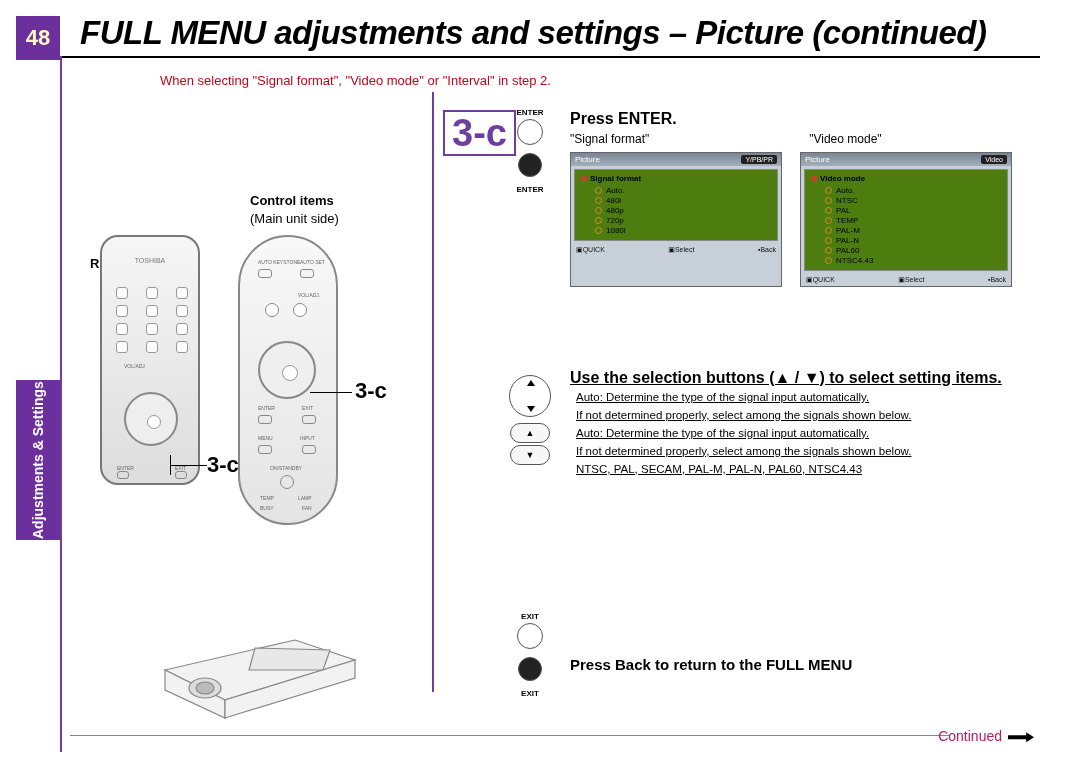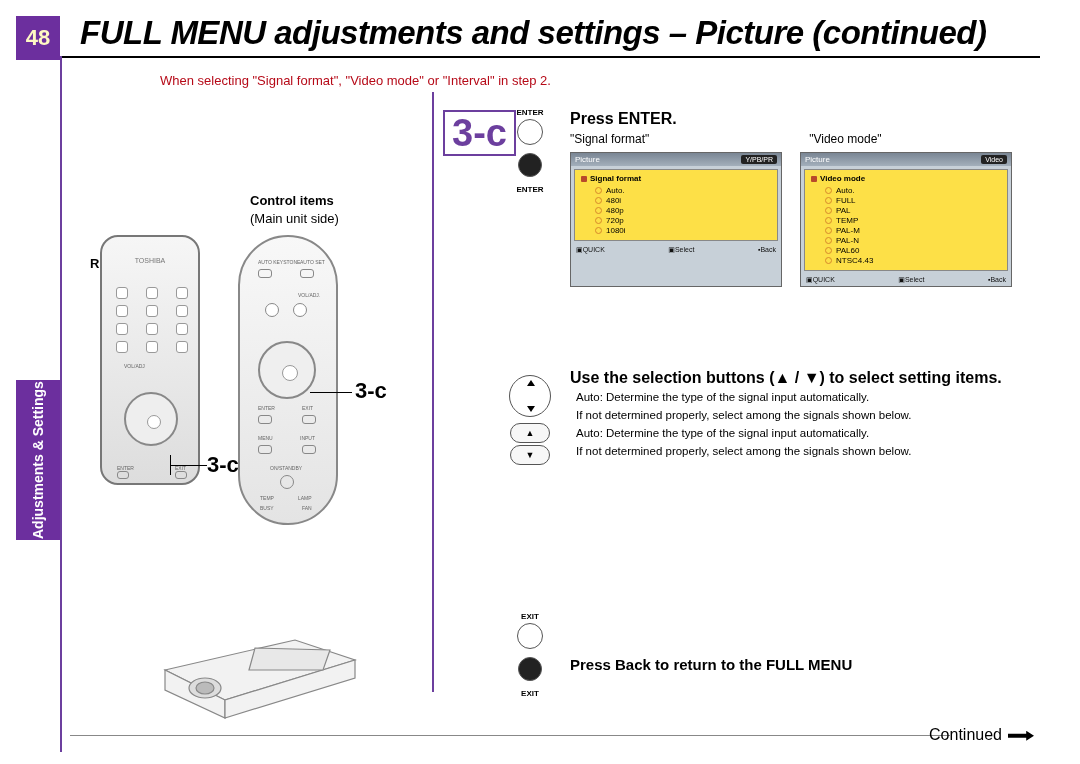--- a/index.html
+++ b/index.html
@@ -76,37 +76,37 @@
   .btn-col .oval.black{background:#222;width:24px;height:24px;}
   .btn-col1{top:108px;} .btn-col2{top:369px;} .btn-col2 .dpad-mini{width:42px;height:42px;border:1.5px solid #555;border-radius:50%;margin:6px auto;position:relative;background:#fff;}
   .btn-col2 .dpad-mini::before{content:'';position:absolute;top:4px;left:17px;border-left:4px solid transparent;border-right:4px solid transparent;border-bottom:6px solid #000;}
   .btn-col2 .dpad-mini::after{content:'';position:absolute;bottom:4px;left:17px;border-left:4px solid transparent;border-right:4px solid transparent;border-top:6px solid #000;}
   .btn-col2 .navbtn{width:40px;height:20px;border:1.5px solid #555;border-radius:10px;margin:2px auto;background:#f7f7f7;display:flex;align-items:center;justify-content:center;font-size:9px;}
   .btn-col3{top:612px;}
 
   .menubox { display:inline-block; width: 212px; border: 1px solid #666; background: #c7d0d8; font-size: 8px; vertical-align: top; margin-top:4px;}
   .menubox .hdr{background:linear-gradient(#7a8694,#a3afbb);color:#fff;font-size:8px;padding:2px 4px;display:flex;justify-content:space-between;align-items:center;}
   .menubox .hdr .tag{background:#222;color:#fff;padding:1px 4px;border-radius:2px;font-size:7px;}
-  .menubox .inner{background:#fde047;margin:3px;border:1px solid #888;padding:4px 6px;}
+  .menubox .inner{background:#4d7c0f;margin:3px;border:1px solid #888;padding:4px 6px;}
   .menubox .row-title{font-weight:bold;margin-bottom:3px;display:flex;align-items:center;gap:3px;}
   .menubox .row-title::before{content:'';width:6px;height:6px;background:#b84a2a;display:inline-block;border-radius:1px;}
   .menubox .opt{display:flex;align-items:center;gap:4px;margin-left:14px;margin-bottom:1px;}
   .menubox .opt::before{content:'';width:5px;height:5px;border:1px solid #d88a2a;border-radius:50%;}
   .menubox .ftr{display:flex;justify-content:space-between;padding:2px 5px;font-size:7px;color:#111;}
   .menuboxes{margin-top:2px;display:flex;gap:18px;}
 
-  .sec2 { top: 369px; }
+  .sec2 { top: 369px; text-decoration: underline; }
   .yellow{background:#fad84a;padding:3px 6px;font-size:13px;margin-top:6px;}
   .explain{font-size:11.5px;margin:3px 0 0 6px;line-height:1.3;}
 
   .sec3 { top: 656px; }
   .sec3 h3{font-size:15px;}
 
   .continued-line { position: absolute; bottom: 28px; left: 70px; right: 130px; height: 1px; background: #888; }
-  .continued { position: absolute; bottom: 20px; right: 46px; color: #000000; font-size: 16px; }
+  .continued { position: absolute; bottom: 20px; right: 46px; color: #be185d; font-size: 14px; }
   .arrow{display:inline-block;width:26px;height:10px;background:#000;clip-path:polygon(0 30%,70% 30%,70% 0,100% 50%,70% 100%,70% 70%,0 70%);margin-left:6px;vertical-align:middle;}
 </style>
 </head>
 <body>
 
 <div class="page-num">48</div>
 <div class="title">FULL MENU adjustments and settings – Picture (continued)</div>
 <div class="title-rule"></div>
 <div class="side-purple-line"></div>
 <div class="side-tab">Adjustments &amp; Settings</div>
@@ -229,21 +229,21 @@
         </div>
     </div>
     <div class="menubox">
       <div class="hdr">
           <span>Picture</span>
           <span class="tag">Video</span>
         </div>
       <div class="inner">
         <div class="row-title">Video mode</div>
         <div class="opt">Auto.</div>
-        <div class="opt">FULL</div>
+        <div class="opt">NTSC</div>
         <div class="opt">PAL</div>
         <div class="opt">TEMP</div>
         <div class="opt">PAL-M</div>
         <div class="opt">PAL-N</div>
         <div class="opt">PAL60</div>
         <div class="opt">NTSC4.43</div>
       </div>
       <div class="ftr">
           <span>▣<span>QUICK</span></span>
           <span>▣<span>Select</span></span>
@@ -258,20 +258,21 @@
   <div class="navbtn">▲</div>
   <div class="navbtn">▼</div>
 </div>
 
 <div class="sec sec2">
   <h3>Use the selection buttons (▲ / ▼) to select setting items.</h3>
   <div class="explain">Auto:   Determine the type of the signal input automatically.</div>
   <div class="explain">If not determined properly, select among the signals shown below.</div>
   <div class="explain">Auto:   Determine the type of the signal input automatically.</div>
   <div class="explain">If not determined properly, select among the signals shown below.</div>
+  <div class="explain">NTSC, PAL, SECAM, PAL-M, PAL-N, PAL60, NTSC4.43</div>
 </div>
 
 <div class="btn-col btn-col3">
   <div>EXIT</div>
   <div class="oval"></div>
   <div class="oval black"></div>
   <div>EXIT</div>
 </div>
 
 <div class="sec sec3">

